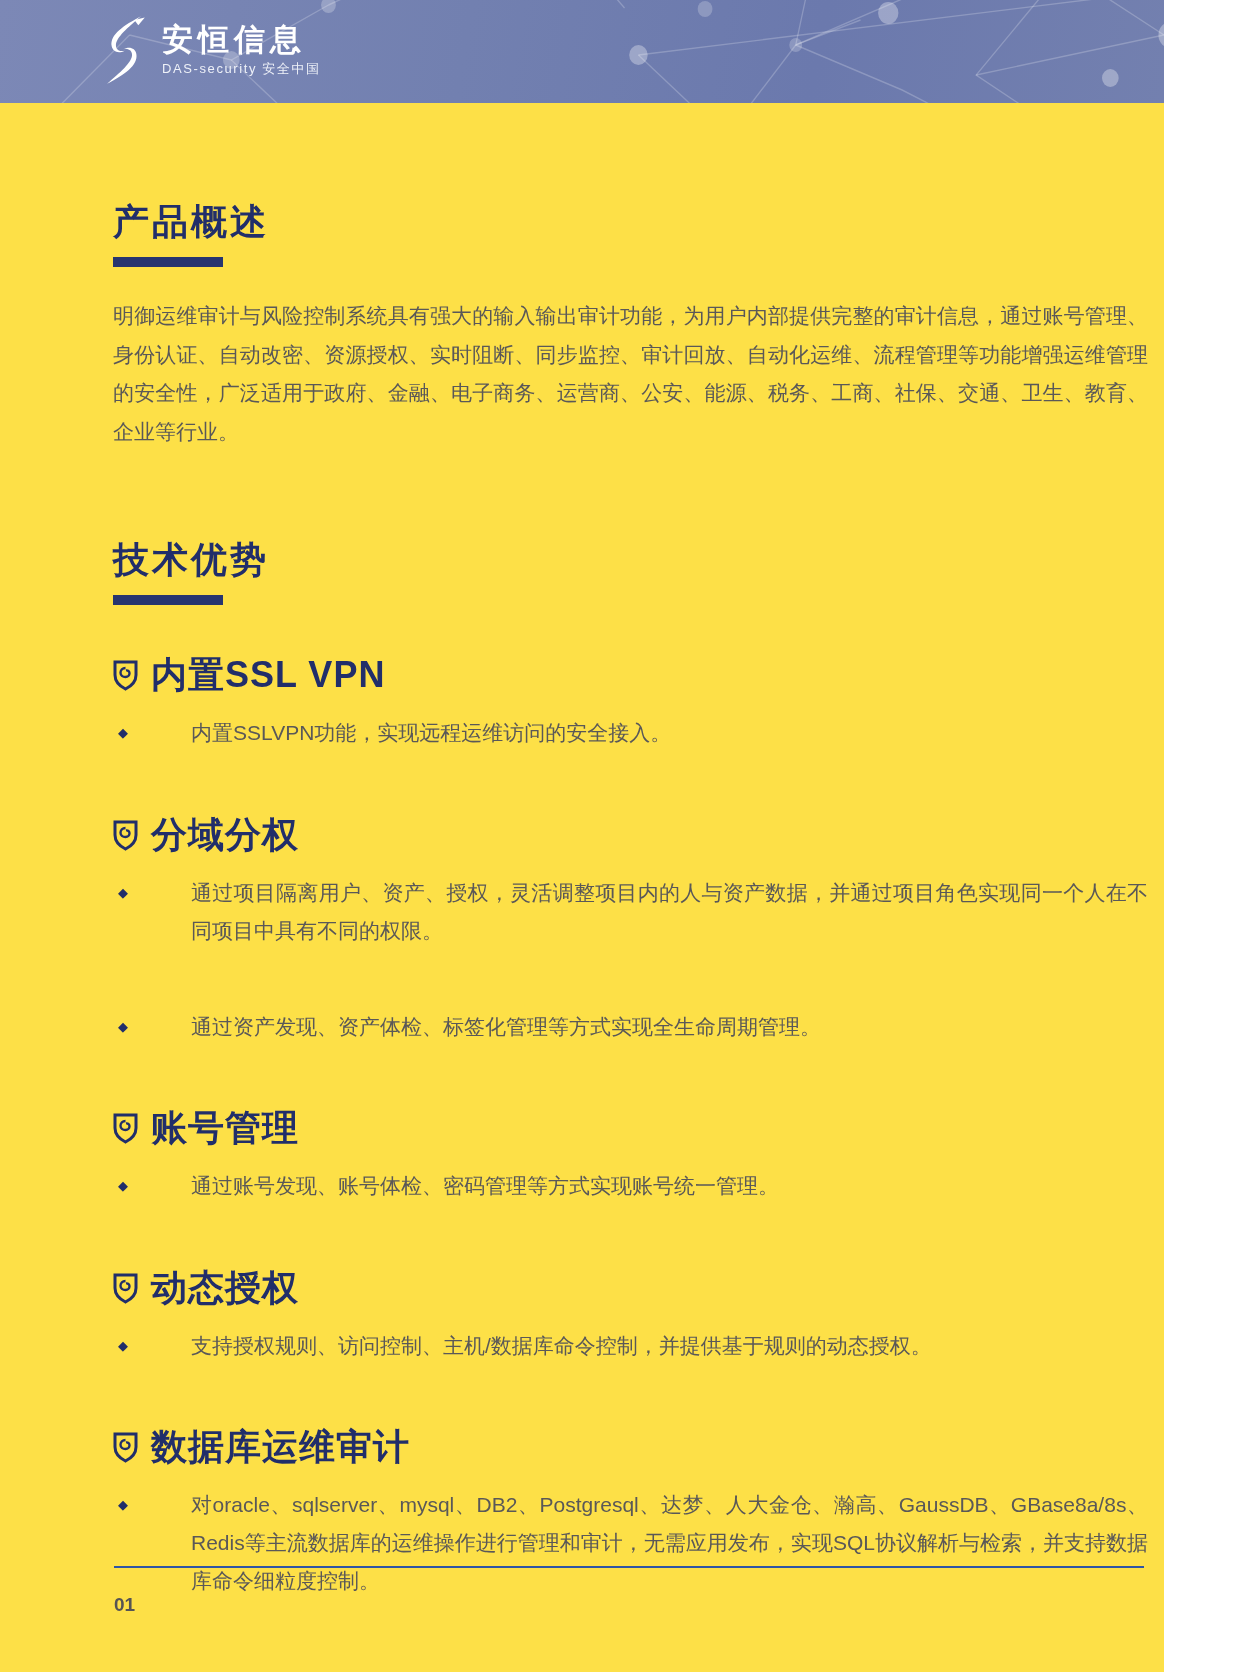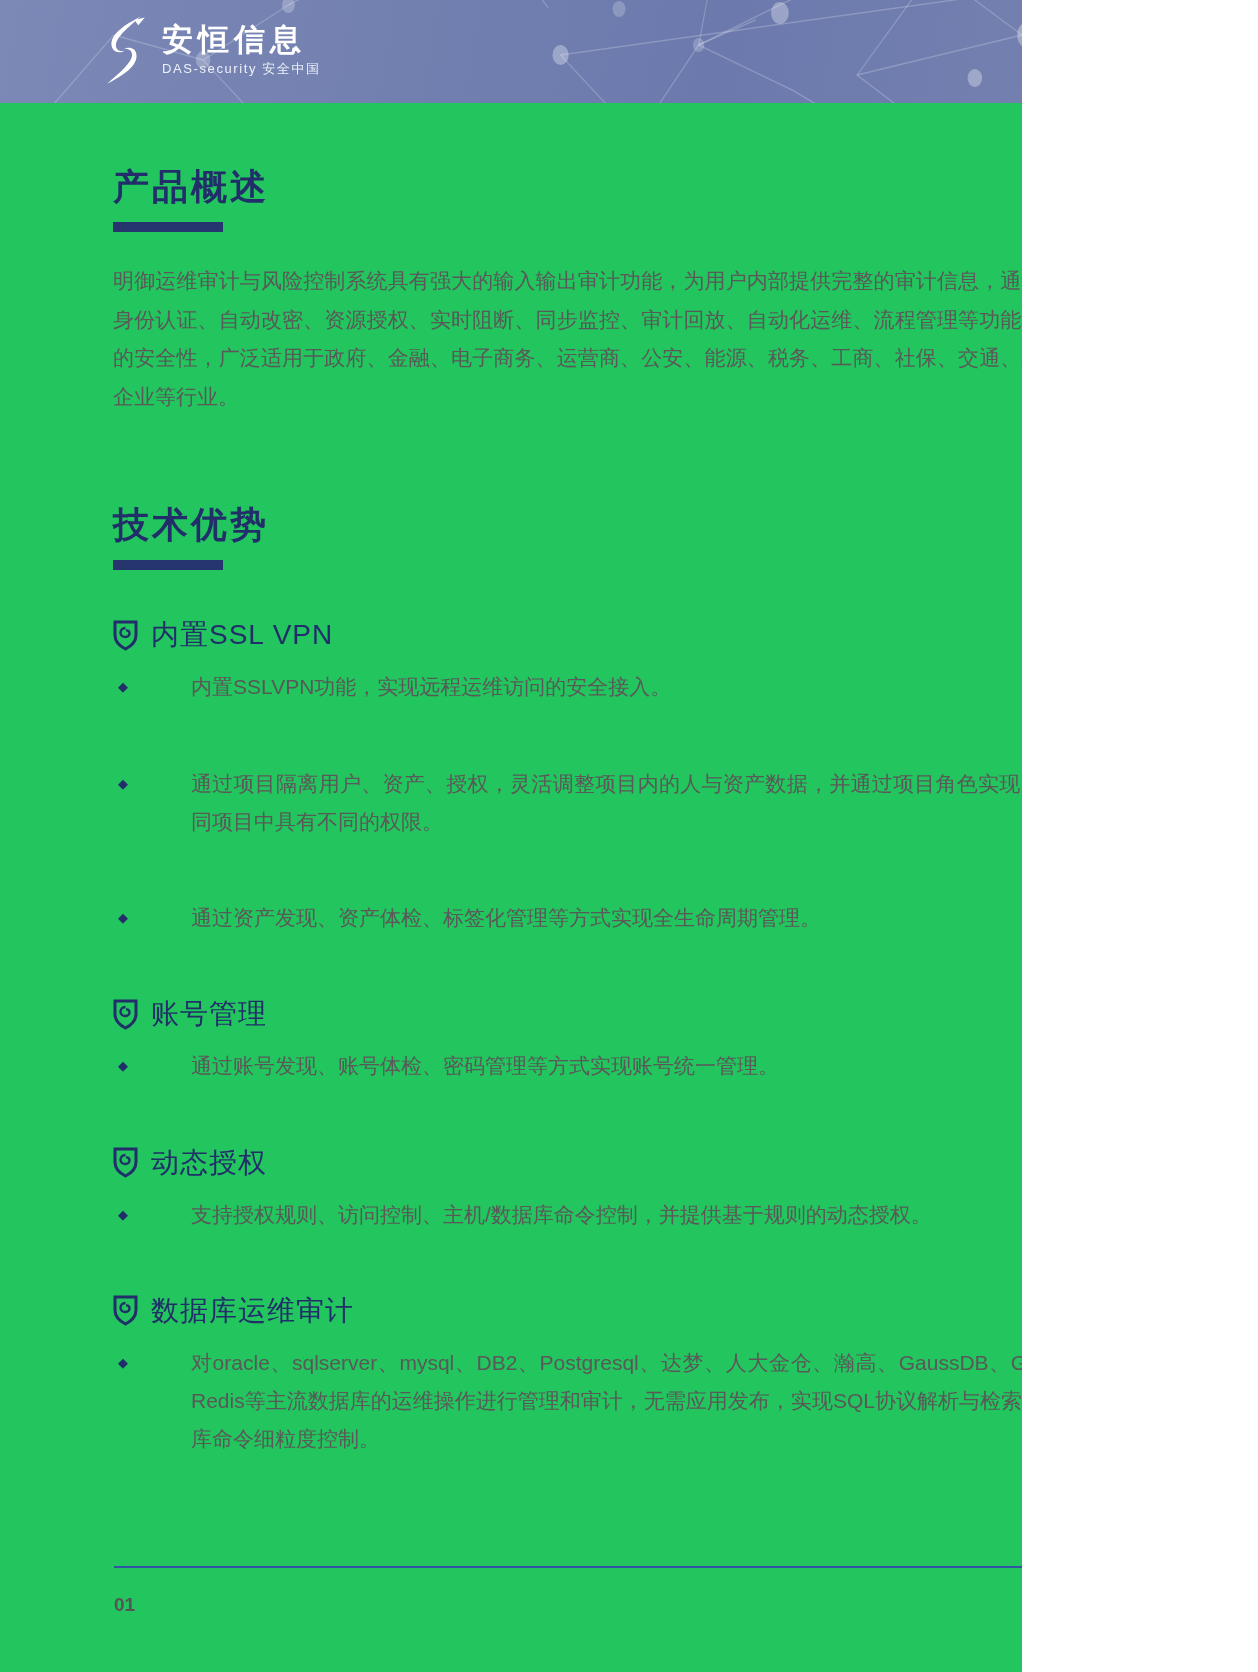--- a/index.html
+++ b/index.html
@@ -1,23 +1,23 @@
 <!DOCTYPE html>
 <html><head>
 <meta charset="utf-8">
 <style>
   * { box-sizing: border-box; margin: 0; padding: 0; }
   html, body { background: #ffffff; }
   body { font-family: "Liberation Sans", "DejaVu Sans", sans-serif; }
 
   .page {
     position: relative;
-    width: 1022px;
+    width: 1164px;
     height: 1672px;
-    background: #22c55e;
+    background: #fde047;
     overflow: hidden;
   }
 
   
   .banner {
     position: relative;
     width: 100%;
     height: 103px;
     background: linear-gradient(100deg, #7c88b6 0%, #7280b0 40%, #6b79ad 70%, #7380af 100%);
     overflow: hidden;
@@ -57,21 +57,21 @@
     width: 1035px;
     margin-left: 113px;
   }
   .sec-title {
     font-size: 36px;
     font-weight: 800;
     color: #212e6a;
     letter-spacing: 3px;
     line-height: 1.15;
   }
-  .overview-title { margin-top: 63px; }
+  .overview-title { margin-top: 98px; }
   .adv-title { margin-top: 88px; }
   .title-bar {
     width: 110px;
     height: 10px;
     background: #27356f;
     margin-top: 15px;
   }
   .body-p {
     margin-top: 30px;
     font-size: 21px;
@@ -84,22 +84,22 @@
   .adv-section { margin-top: 58px; }
   .adv-section.first { margin-top: 46px; }
   .adv-head {
     display: flex;
     align-items: center;
     gap: 13px;
   }
   .adv-head .shield { display: inline-flex; }
   .adv-head .shield svg { width: 25px; height: 31px; }
   .adv-head h3 {
-    font-size: 28px;
-    font-weight: 400;
+    font-size: 36px;
+    font-weight: 700;
     color: #212e6a;
     letter-spacing: 1px;
   }
   .bullet-row {
     display: flex;
     gap: 15px;
     margin-top: 14px;
     padding-left: 5px;
   }
   .diamond {
@@ -203,20 +203,29 @@
         </span>
         <h3>内置SSL VPN</h3>
       </div>
       <div class="bullet-row">
         <span class="diamond">◆</span>
         <p class="bullet-text">内置SSLVPN功能，实现远程运维访问的安全接入。</p>
       </div>
     </section>
 
     <section class="adv-section">
+      <div class="adv-head">
+        <span class="shield">
+          <svg viewBox="0 0 25 31" fill="none">
+              <path d="M2 2 H23 V15 C23 21 18.5 26 12.5 29 C6.5 26 2 21 2 15 Z" stroke="#212e6a" stroke-width="3"></path>
+              <path d="M12.5 8 C9.5 8 7.5 10 7.5 12.7 C7.5 15.4 9.7 17 12.5 17 C14.8 17 16.5 15.4 16.5 13.3 C16.5 11.2 14.9 10.1 13 10.4" stroke="#212e6a" stroke-width="2.4"></path>
+            </svg>
+        </span>
+        <h3>分域分权</h3>
+      </div>
       <div class="bullet-row">
         <span class="diamond">◆</span>
         <p class="bullet-text">通过项目隔离用户、资产、授权，灵活调整项目内的人与资产数据，并通过项目角色实现同一个人在不同项目中具有不同的权限。</p>
       </div>
     </section>
 
     <section class="adv-section">
       <div class="bullet-row">
         <span class="diamond">◆</span>
         <p class="bullet-text">通过资产发现、资产体检、标签化管理等方式实现全生命周期管理。</p>

